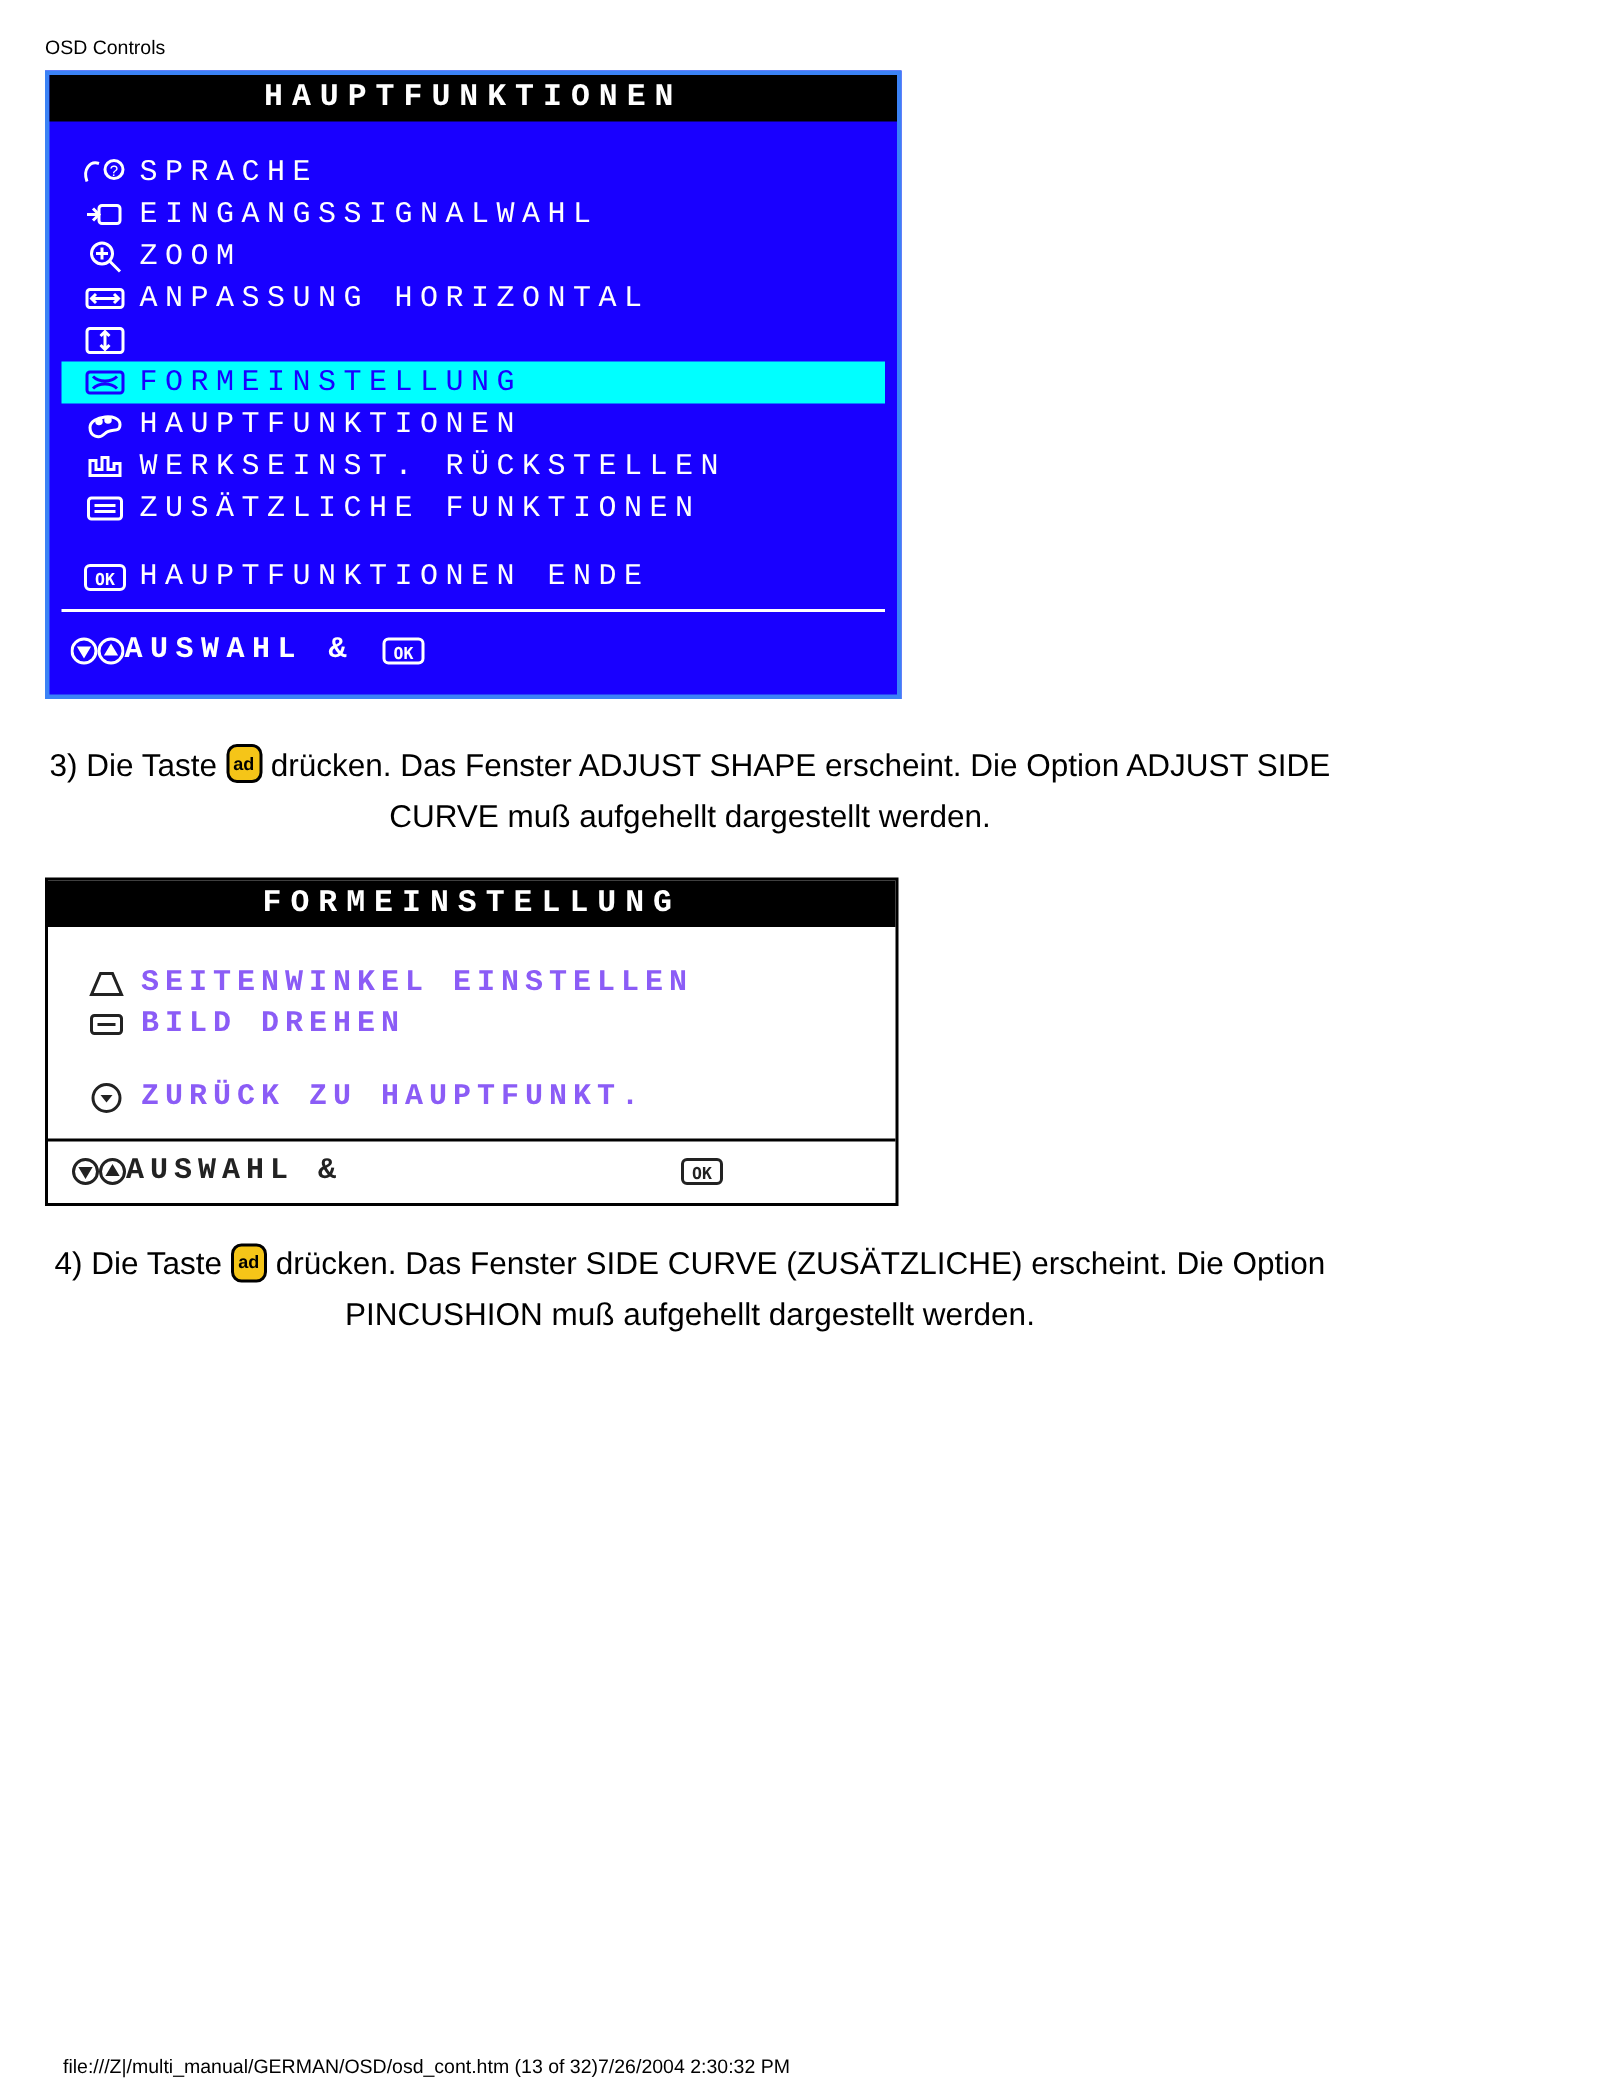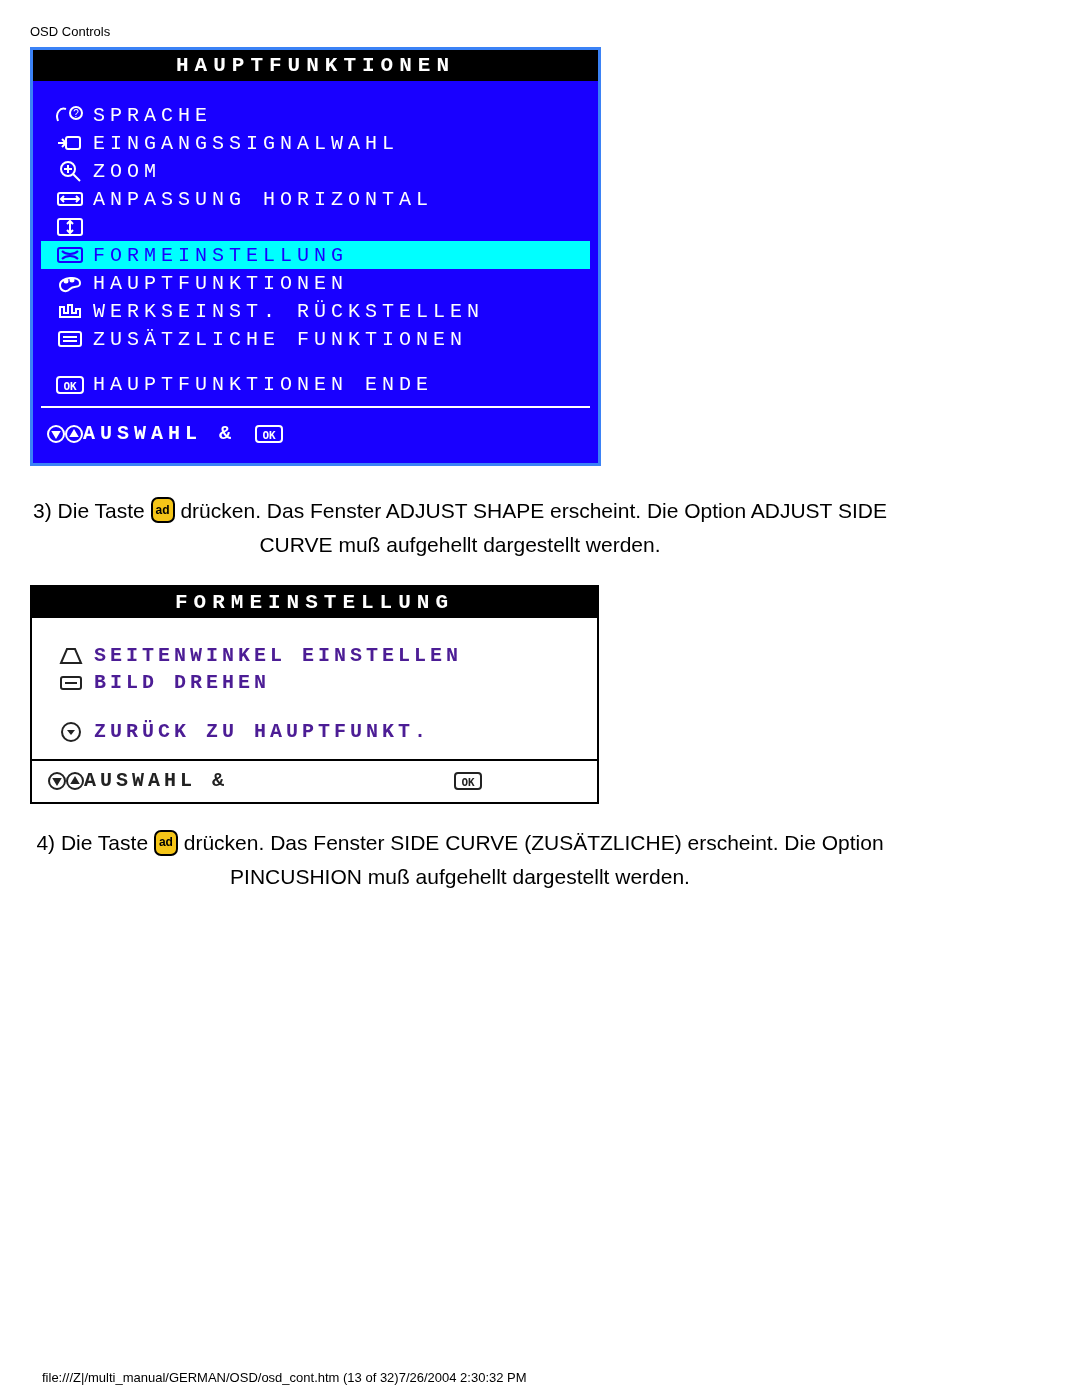--- a/index.html
+++ b/index.html
@@ -102,21 +102,21 @@
     width: 46px;
     flex: 0 0 46px;
     display: flex;
     justify-content: center;
   }
   .osd-wrow .label {
     font-family: "Courier New", monospace;
     font-weight: bold;
     letter-spacing: 4px;
     font-size: 20px;
-    color: #4c1d95;
+    color: #8b5cf6;
     white-space: nowrap;
   }
   .osd-wrow.cyan-hl { background: #00ffff; }
   .osd-wrow.cyan-hl .label { color: #1900ff; }
   .osd-whr {
     height: 2px;
     background: #000;
     margin: 0;
   }
   .osd-wfooter {

